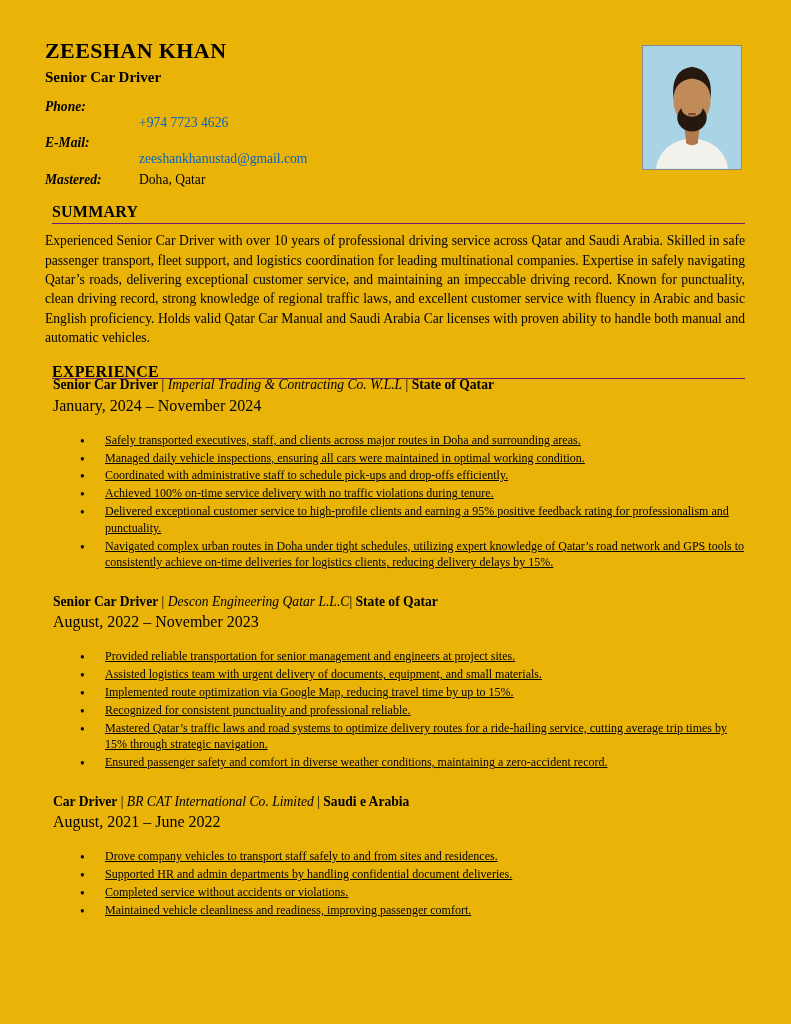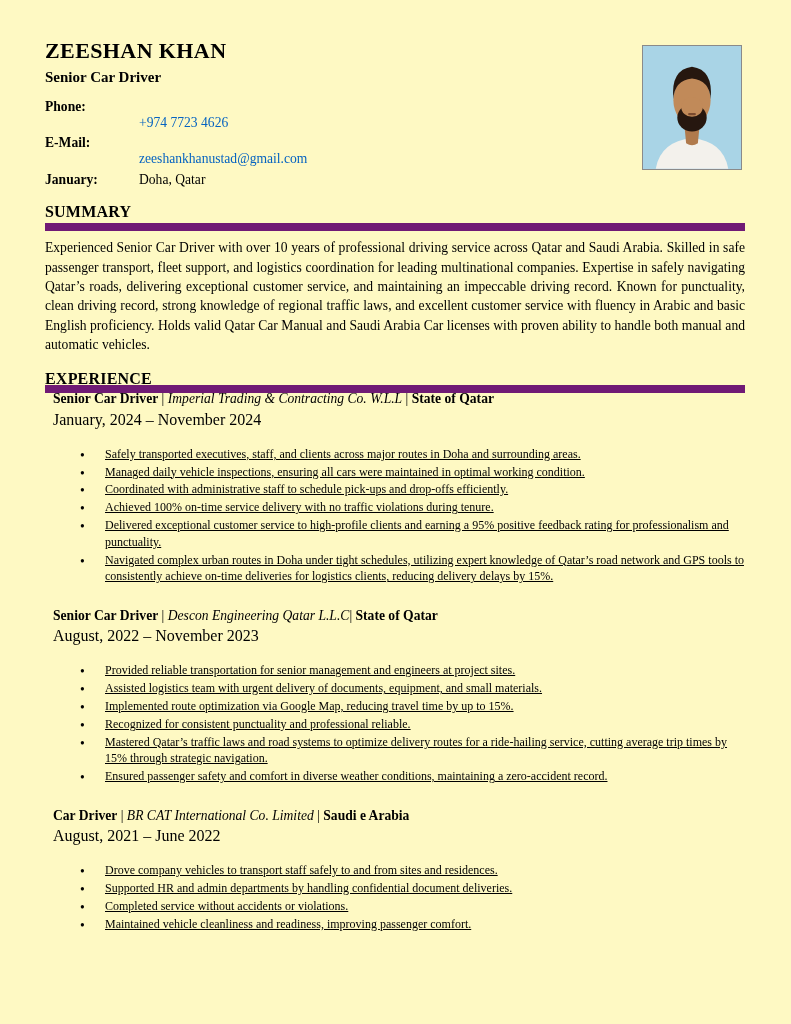--- a/index.html
+++ b/index.html
@@ -7,60 +7,61 @@
   body {
     font-family: "Liberation Serif", serif;
     color: #000000;
     -webkit-font-smoothing: antialiased;
   }
   .page {
     position: relative;
     width: 791px;
     height: 1024px;
     margin: 0 auto;
-    background: #fef9c3;
+    background: #eab308;
     padding: 38px 46px 30px 45px;
     overflow: hidden;
   }
 
   
   .name {
     font-size: 22px;
     font-weight: 700;
     letter-spacing: 0.4px;
   }
   .headline {
     font-size: 15px;
     font-weight: 700;
     margin-top: 5px;
   }
   .contact { margin-top: 11px; font-size: 13.6px; }
   .contact-row { display: flex; line-height: 1.5; }
-  .contact-label { font-weight: 700; width: 94px; flex: 0 0 94px; }
+  .contact-label { font-weight: 700; width: 94px; flex: 0 0 94px; font-style: italic; }
   .contact-link { color: #0563C1; text-decoration: none; cursor: pointer; margin-top: 16px; }
   .contact-value { color: #000000; }
 
   .photo {
     position: absolute;
     top: 45px;
     right: 49px;
     width: 100px;
     height: 125px;
     border: 1px solid #8a8a8a;
     background: #a9d4e6;
   }
   .photo svg { display: block; width: 100%; height: 100%; }
 
   
   .section-heading {
     font-size: 16px;
     font-weight: 700;
     letter-spacing: 0.2px;
-    border-bottom: 8px solid #701a75;
+    border-bottom: 1px solid #701a75;
     padding-bottom: 2px;
+    margin-left: 7px;
   }
   .summary-section .section-heading { margin-top: 13px; }
   .experience-section .section-heading {
     margin-top: 17px;
     padding-bottom: 0;
     line-height: 0.85;
   }
 
   .summary-text {
     margin-top: 7px;
@@ -110,21 +111,21 @@
     <div class="contact">
       <div class="contact-row">
         <span class="contact-label">Phone:</span>
         <a class="contact-link">+974 7723 4626</a>
       </div>
       <div class="contact-row">
         <span class="contact-label">E-Mail:</span>
         <a class="contact-link">zeeshankhanustad@gmail.com</a>
       </div>
       <div class="contact-row">
-        <span class="contact-label">January:</span>
+        <span class="contact-label">Mastered:</span>
         <span class="contact-value">Doha, Qatar</span>
       </div>
     </div>
 
     <div class="photo">
       <svg viewBox="0 0 100 125" aria-hidden="true">
         <rect width="100" height="125" fill="#a9d4e6"></rect>
         <path d="M13 125 Q18 97 50 94 Q82 97 87 125 Z" fill="#f3f1ec"></path>
         <path d="M44 99 L42 78 L58 78 L56 99 Q50 103 44 99 Z" fill="#b07a4c"></path>
         <ellipse cx="50" cy="55" rx="19" ry="25" fill="#c18a59"></ellipse>

